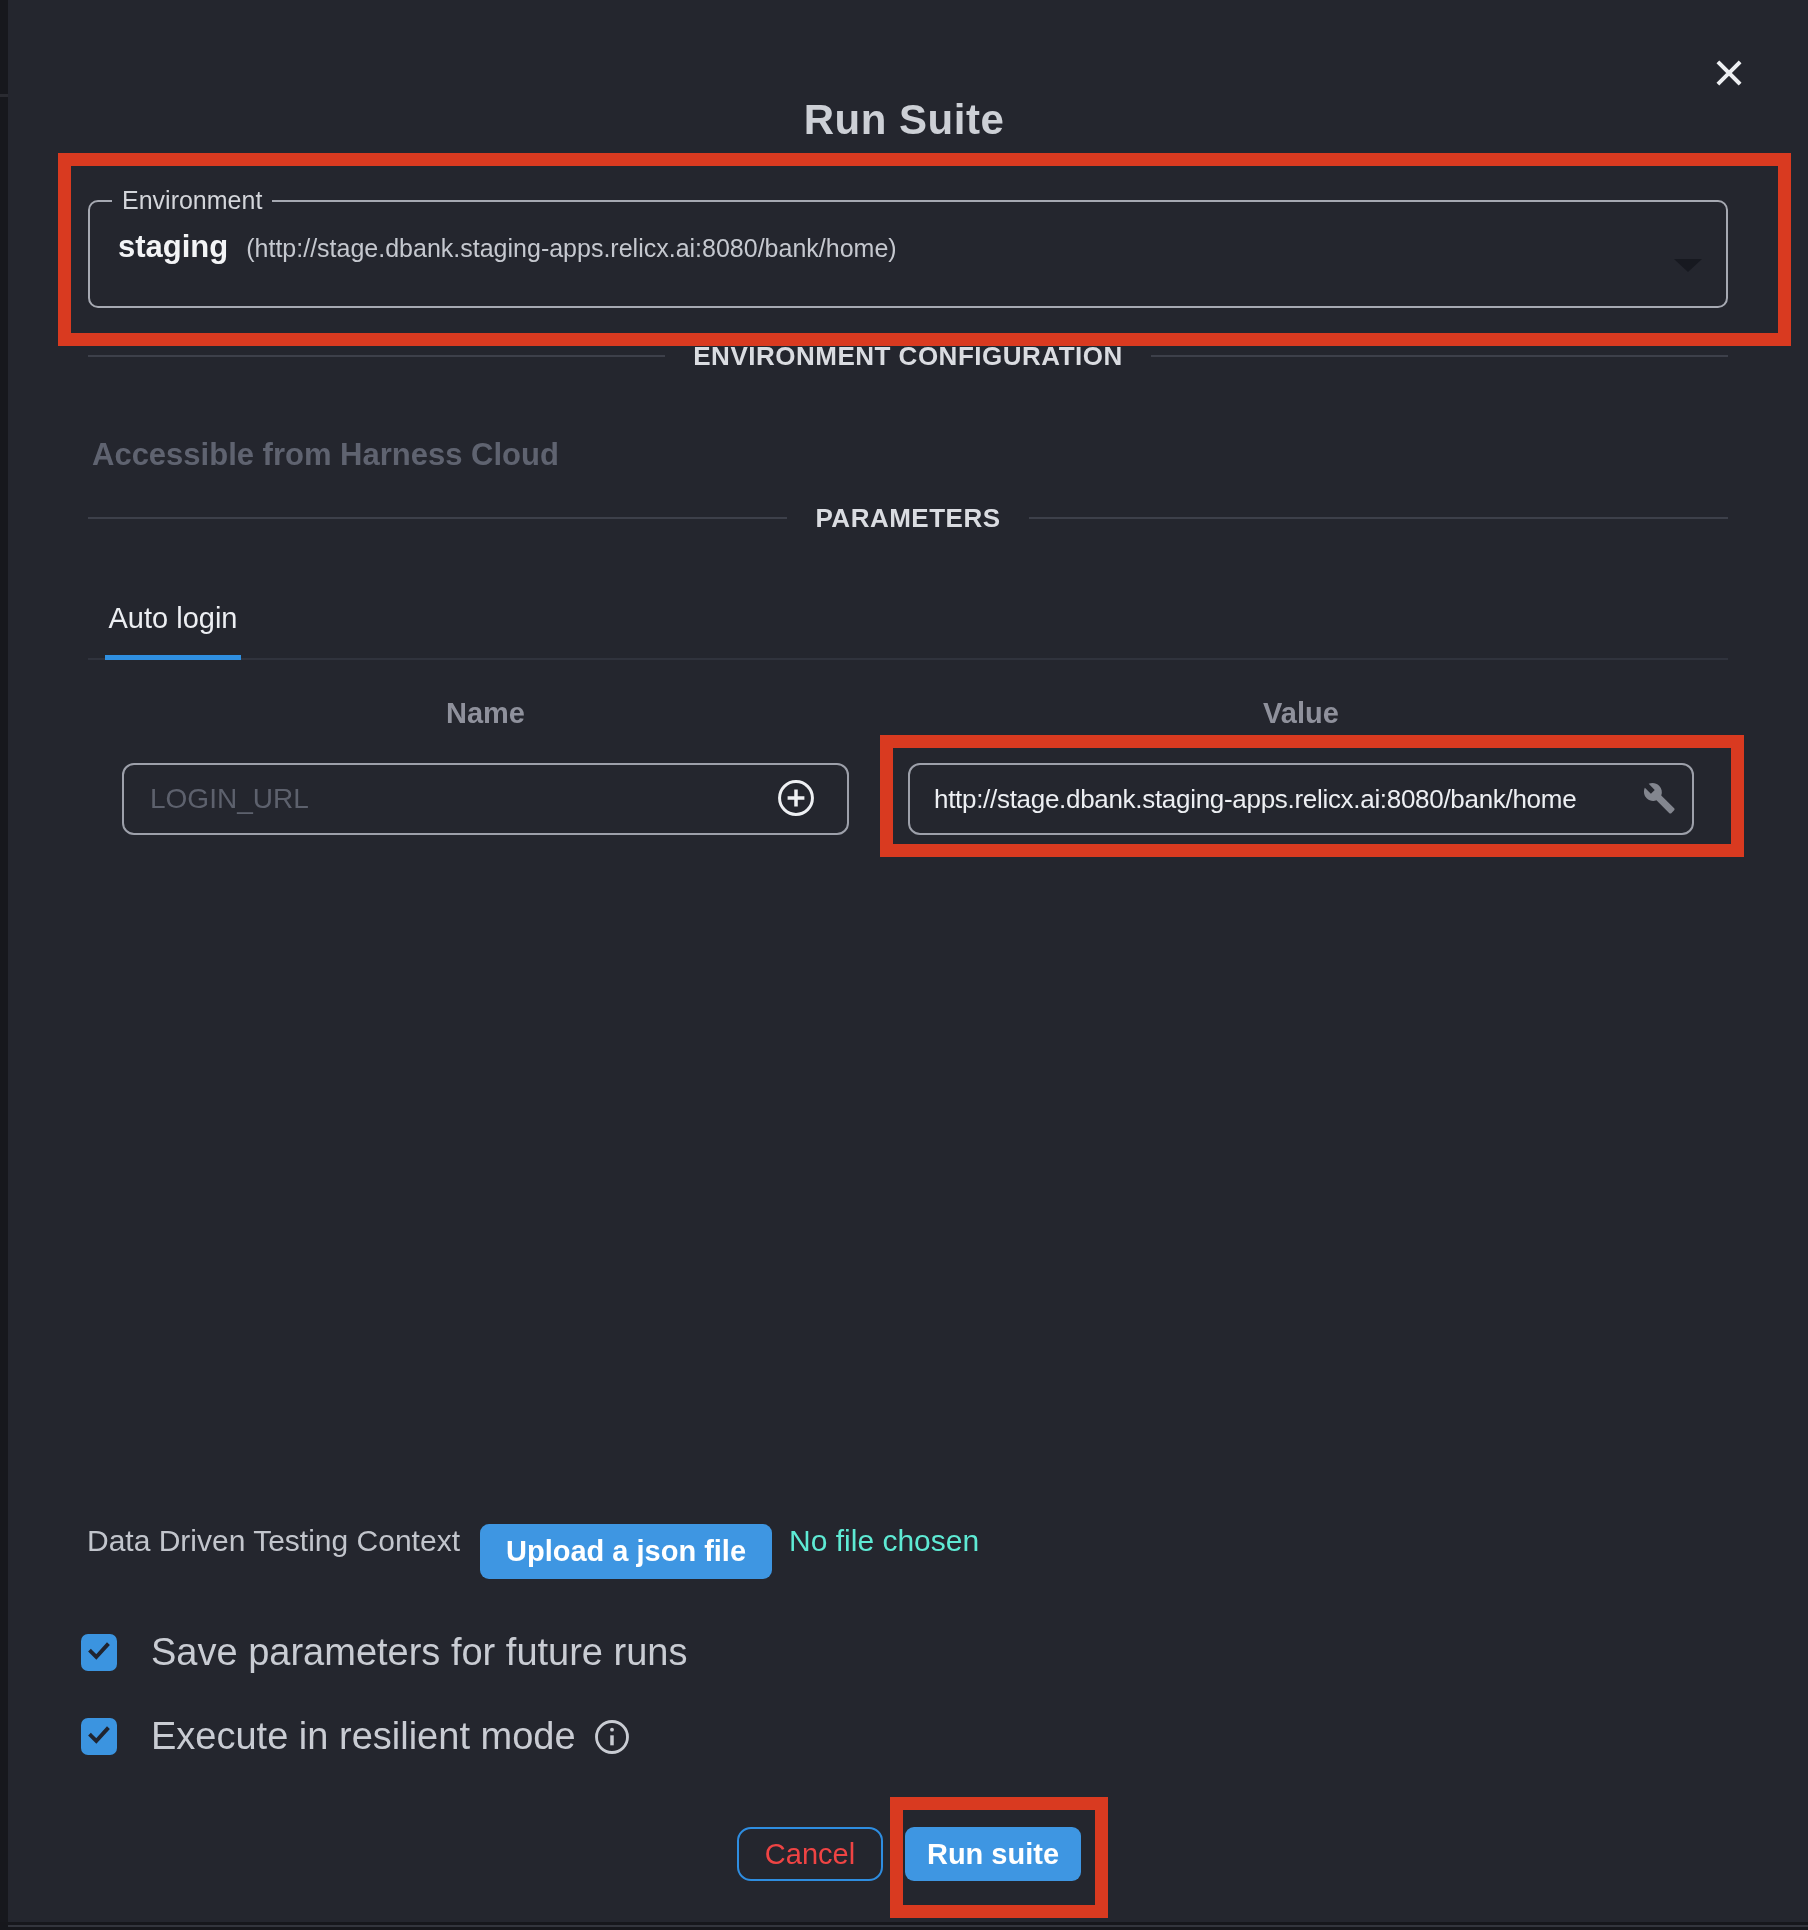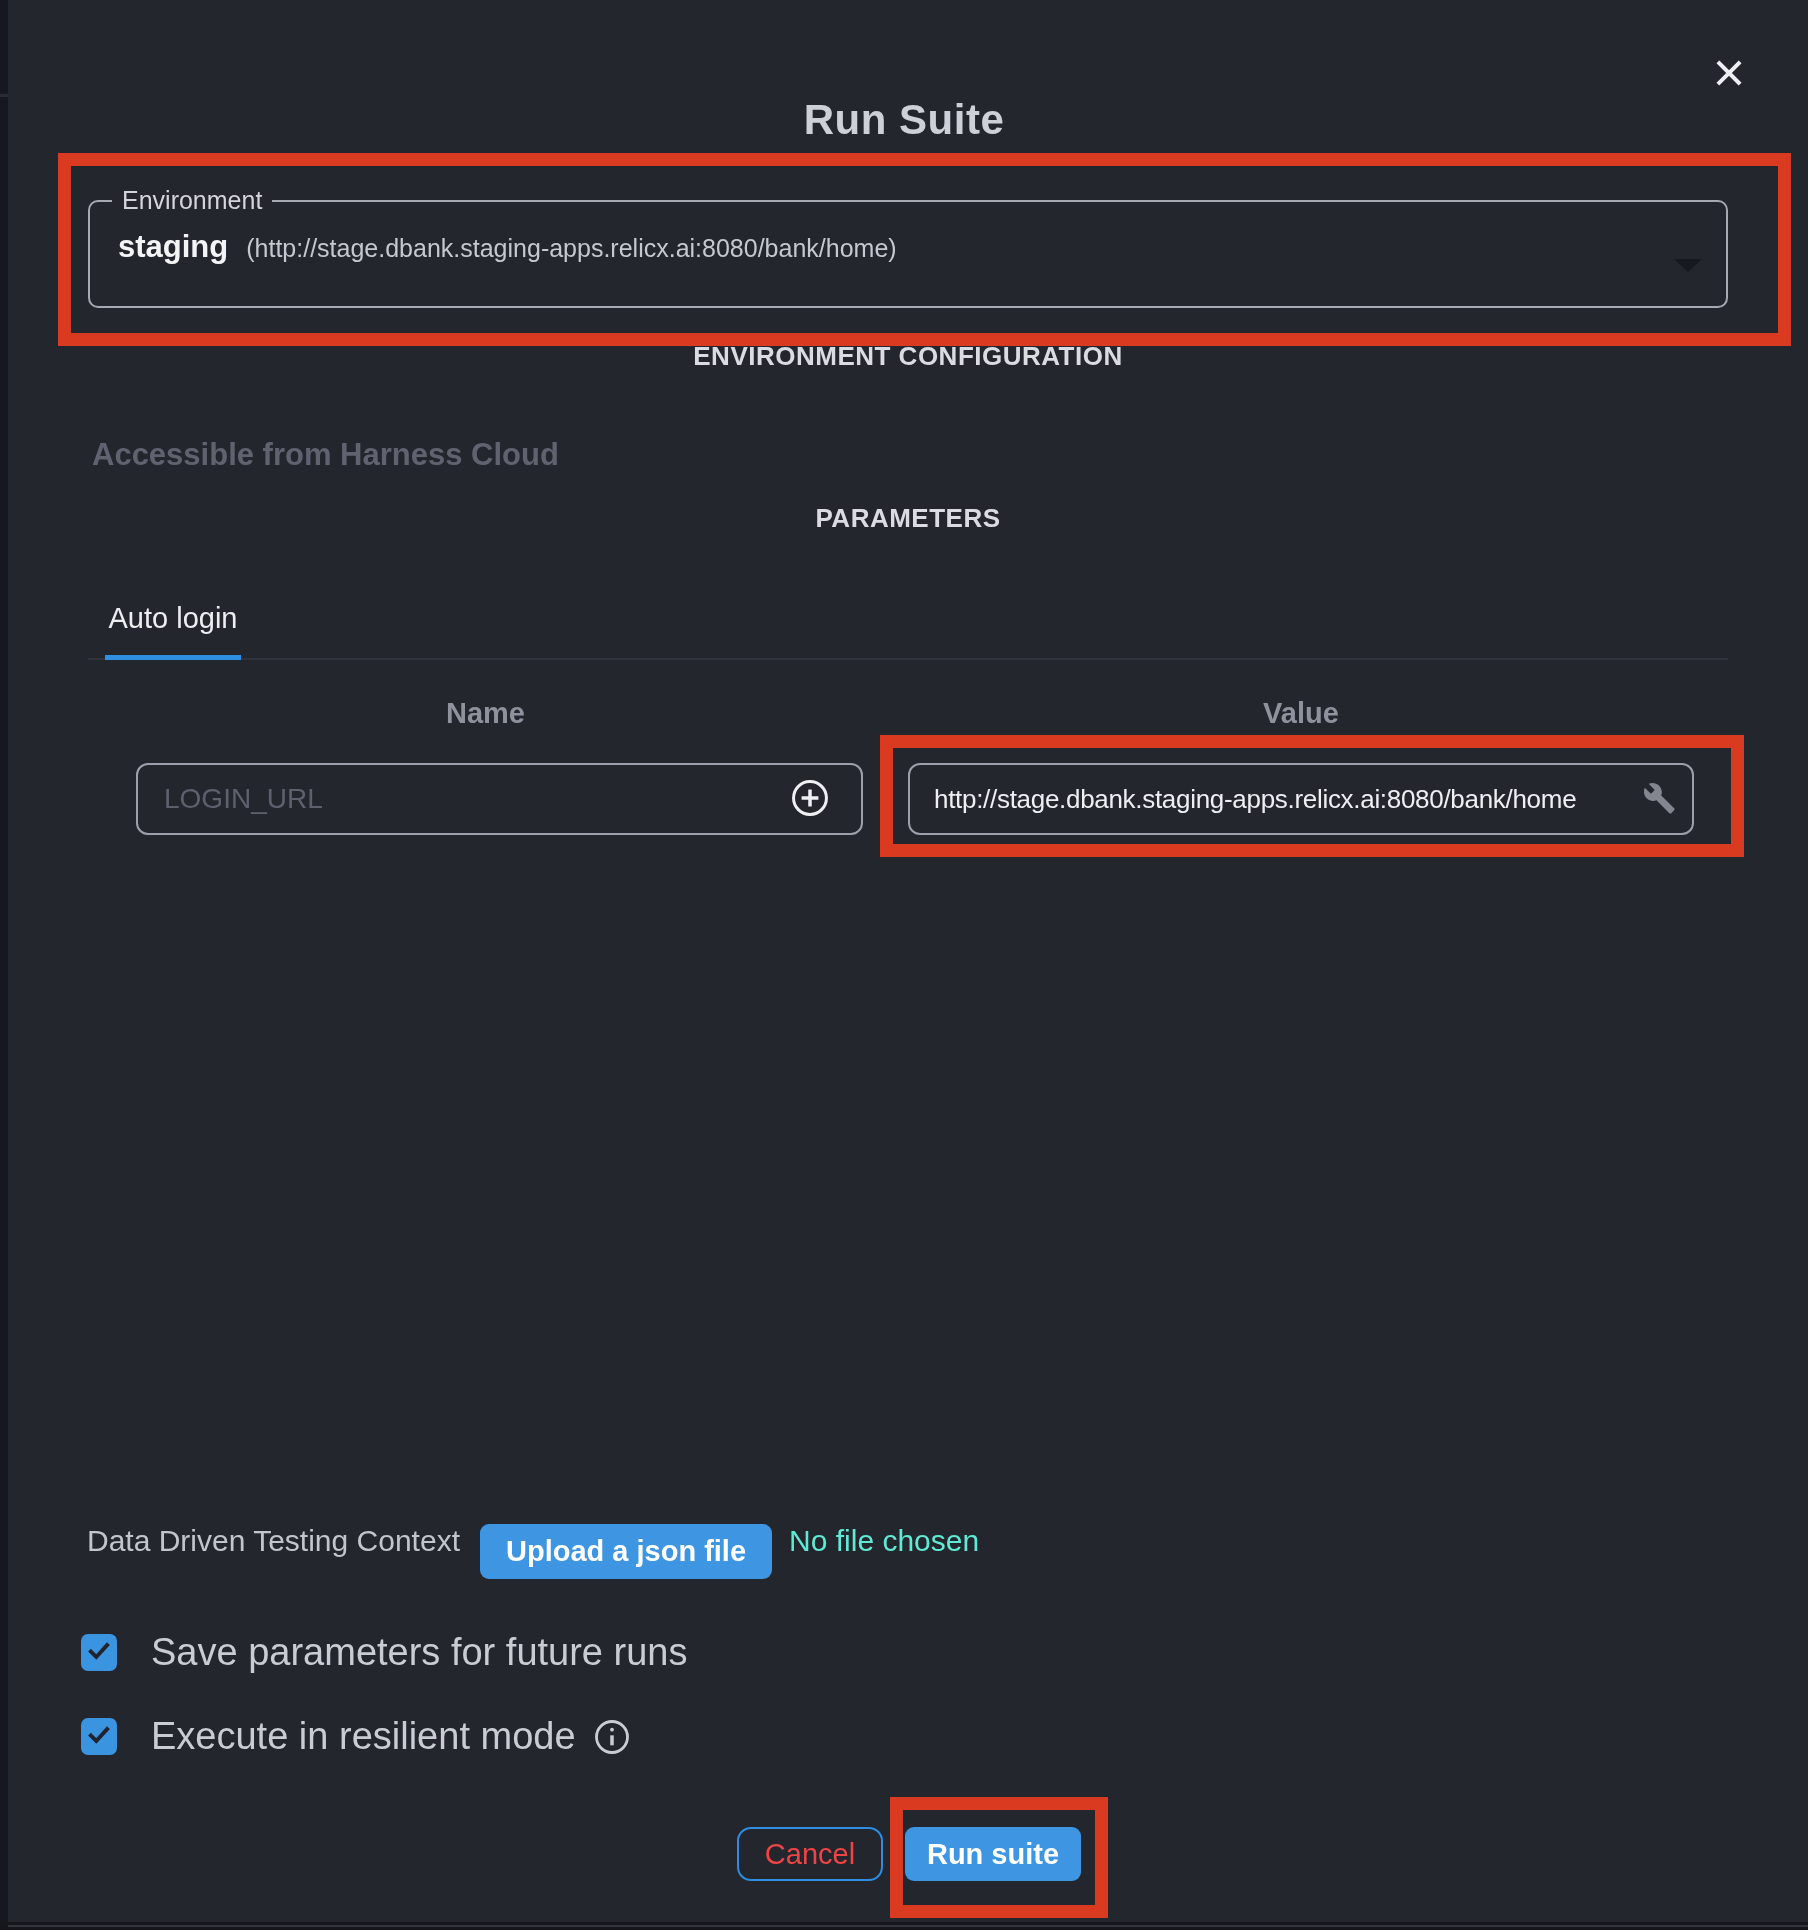--- a/index.html
+++ b/index.html
@@ -56,21 +56,21 @@
   .env-caret {
     position: absolute; right: 24px; top: 50%; margin-top: -2px;
     width: 0; height: 0;
     border-left: 14px solid transparent; border-right: 14px solid transparent;
     border-top: 13px solid #171920;
   }
 
   
   .divider {
     position: absolute; left: 88px; width: 1640px; height: 30px;
-    display: flex; align-items: center; flex-direction: column;
+    display: flex; align-items: center;
   }
   .divider .line { flex: 1; height: 2px; background: #3d404a; }
   .divider .dlabel {
     margin: 0 28px; font-size: 26px; font-weight: bold;
     color: #dadce1; letter-spacing: 0.5px; white-space: nowrap;
   }
   .divider-envconf { top: 341px; }
   .divider-params  { top: 503px; }
 
   .accessible-note {
@@ -96,21 +96,21 @@
     font-size: 29px; font-weight: bold; color: #8f919c;
   }
   .col-header-name  { left: 122px; width: 727px; }
   .col-header-value { left: 908px; width: 786px; }
 
   .param-input {
     position: absolute; top: 763px; height: 72px;
     border: 2px solid #9da0aa; border-radius: 12px;
     display: flex; align-items: center; background: transparent;
   }
-  .name-input-wrap  { left: 136px; width: 727px; padding: 0 30px 0 26px; }
+  .name-input-wrap  { left: 122px; width: 727px; padding: 0 30px 0 26px; }
   .value-input-wrap { left: 908px; width: 786px; padding: 0 16px 0 24px; }
   .param-input input {
     flex: 1; min-width: 0; background: transparent; border: none; outline: none;
     font-family: "Liberation Sans", sans-serif; color: #edeff3;
   }
   .name-input-wrap input  { font-size: 28px; }
   .value-input-wrap input { font-size: 26px; letter-spacing: -0.3px; }
   .param-input input::placeholder { color: #5d616d; opacity: 1; }
   .icon-btn { background: transparent; border: none; cursor: pointer; display: flex; align-items: center; }
 

